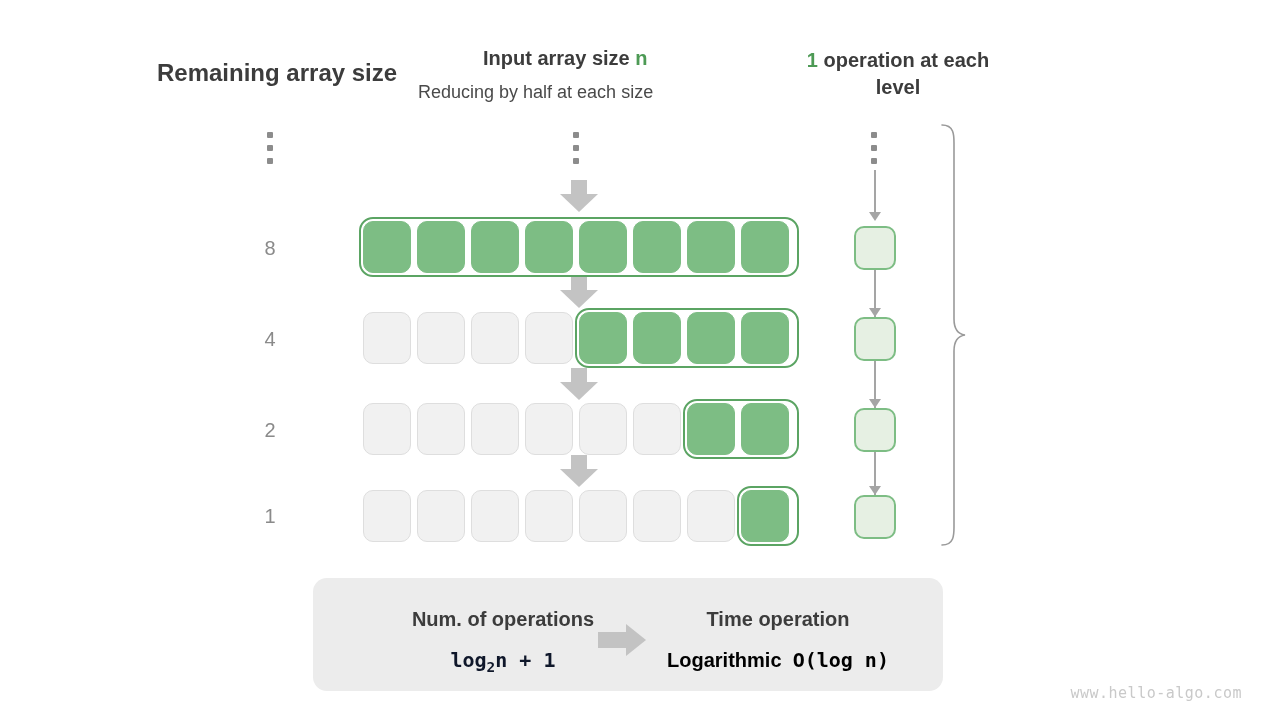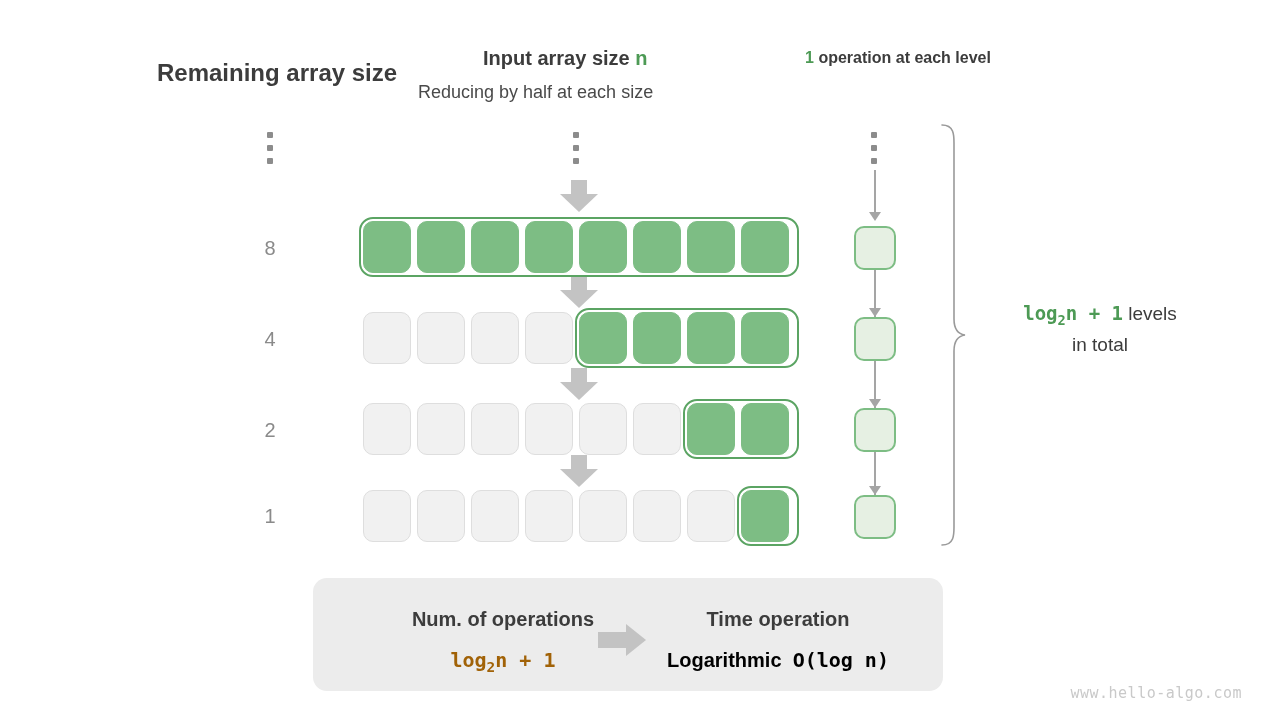--- a/index.html
+++ b/index.html
@@ -41,21 +41,21 @@
     left: 418px;
     top: 82px;
     font-size: 18px;
     font-weight: normal;
     color: #4a4a4a;
     white-space: nowrap;
   }
   .hdr-right {
     left: 798px;
     top: 47px;
-    font-size: 16px;
+    font-size: 20px;
     width: 200px;
     text-align: center;
     line-height: 1.35;
     white-space: normal;
   }
   .green {
     color: #4d9a55;
   }
 
   
@@ -218,21 +218,21 @@
     white-space: nowrap;
   }
   .sum-val {
     margin-top: 17px;
     font-size: 20px;
     font-weight: bold;
     white-space: nowrap;
   }
   .sum-val.green {
     font-family: "DejaVu Sans Mono", "Liberation Mono", monospace;
-    color: #a16207;
+    color: #0f172a;
   }
   .sum-val sub { font-size: 0.72em; }
   .sum-val.teal { color: #000000; }
   .sum-val.teal .bigo {
     font-family: "DejaVu Sans Mono", "Liberation Mono", monospace;
   }
   .sumarrow {
     position: absolute;
     left: 285px;
     top: 46px;
@@ -387,24 +387,20 @@
   <div class="opbox" style="left:854px; top:317px;"></div>
   <div class="opbox" style="left:854px; top:408px;"></div>
   <div class="opbox" style="left:854px; top:495px;"></div>
 
   <div class="brace">
     <svg width="30" height="425" viewBox="0 0 30 425" fill="none" xmlns="http://www.w3.org/2000/svg">
       <path d="M4 2 C16 2 16 12 16 20 L16 196 C16 206 20 211 27 212 C20 213 16 218 16 228 L16 404 C16 412 16 422 4 422" stroke="#9a9a9a" stroke-width="1.6" fill="none" stroke-linecap="round"></path>
     </svg>
   </div>
 
-  <div class="annot">
-    <span class="formula"><span>log</span><sub>2</sub><span>n + 1</span></span><span> levels</span><br>
-    <span>in total</span>
-  </div>
 
   <div class="summary">
     <div class="sum-col sum-left">
       <div class="sum-title">Num. of operations</div>
       <div class="sum-val green"><span>log</span><sub>2</sub><span>n + 1</span></div>
     </div>
 
     <div class="sumarrow">
       <div class="shaft"></div>
         <div class="head"></div>

